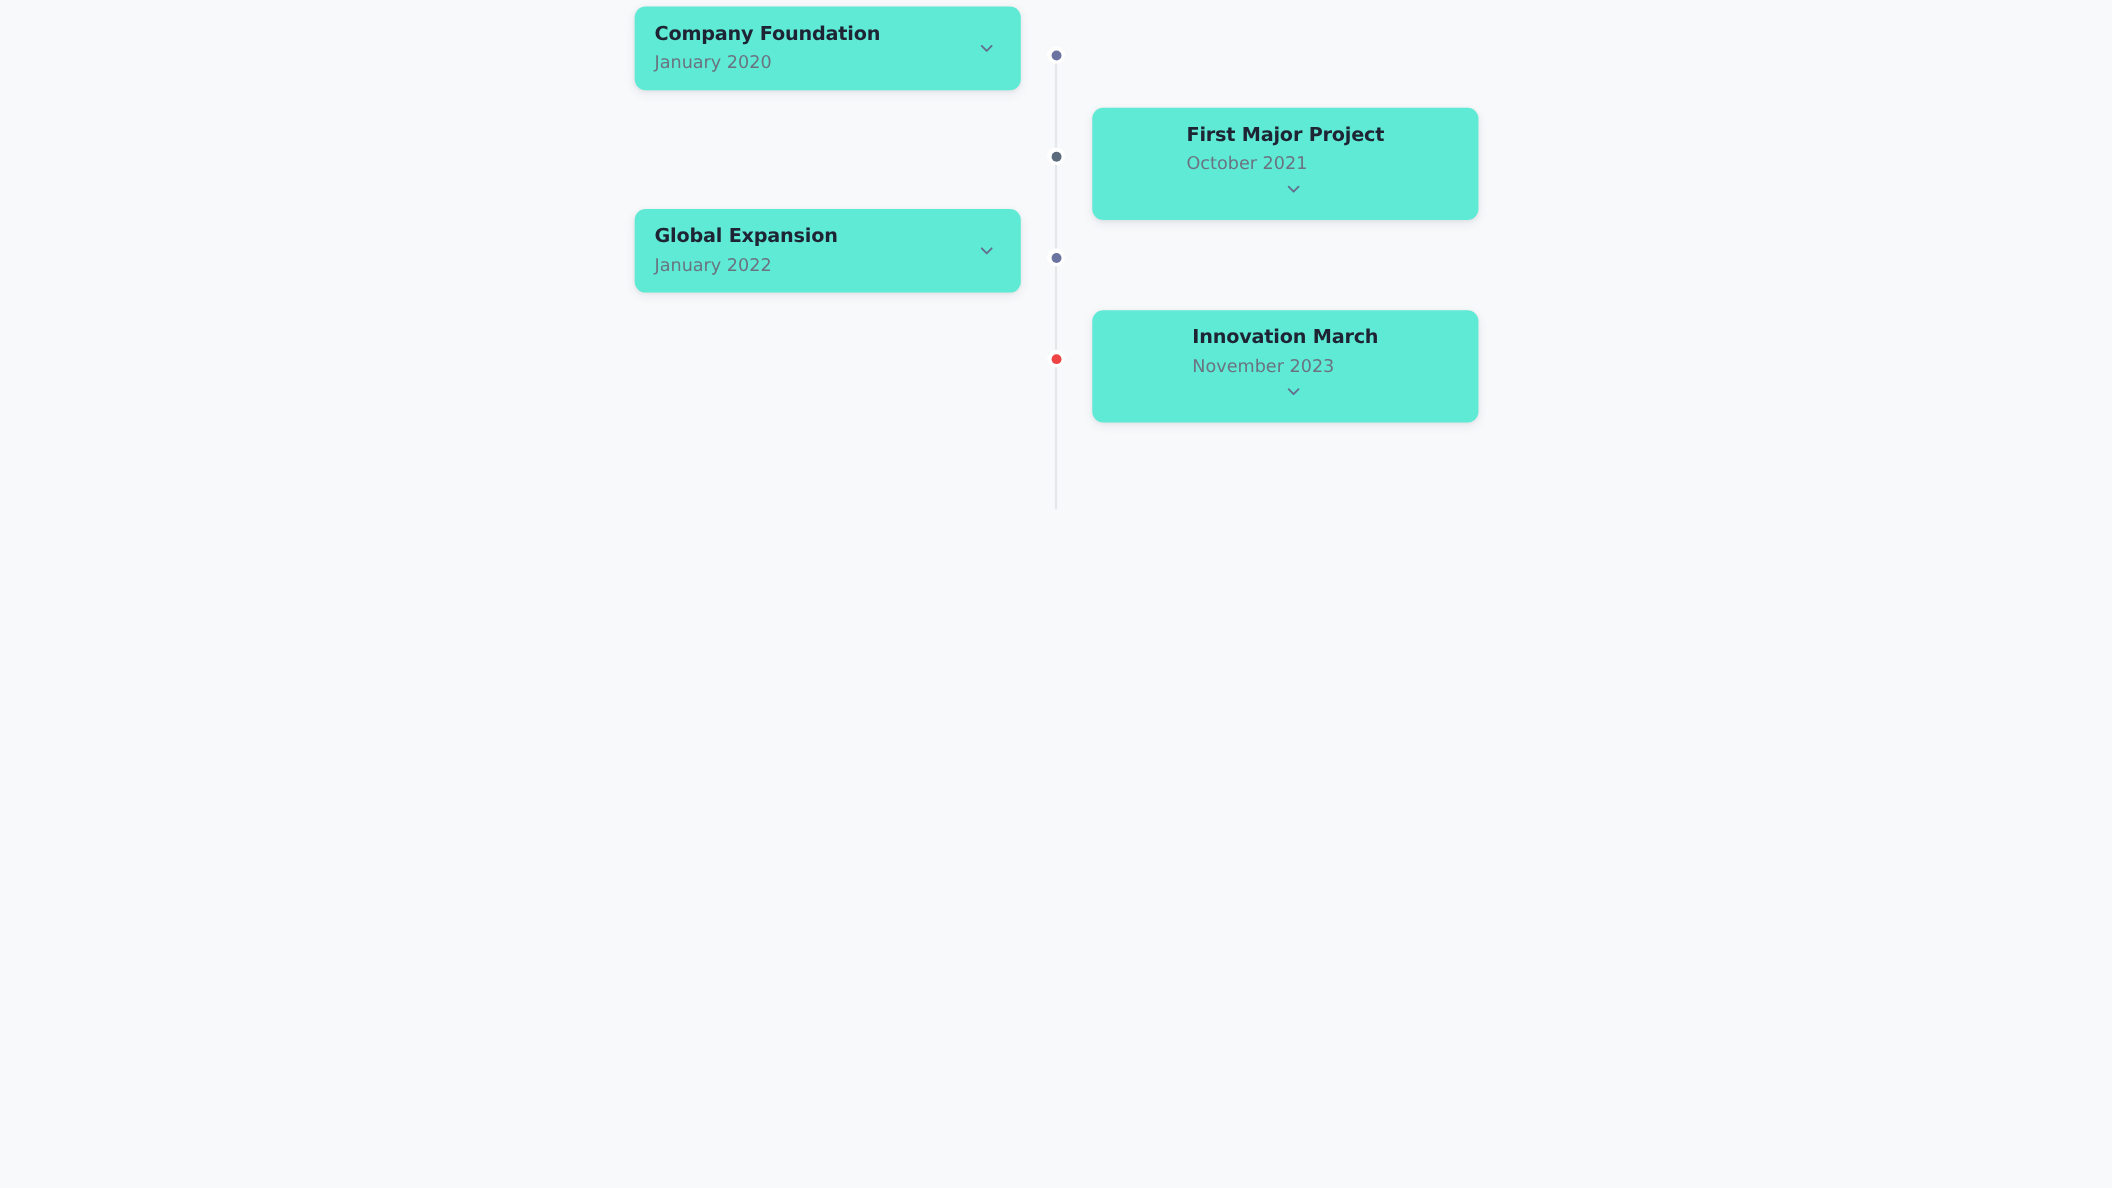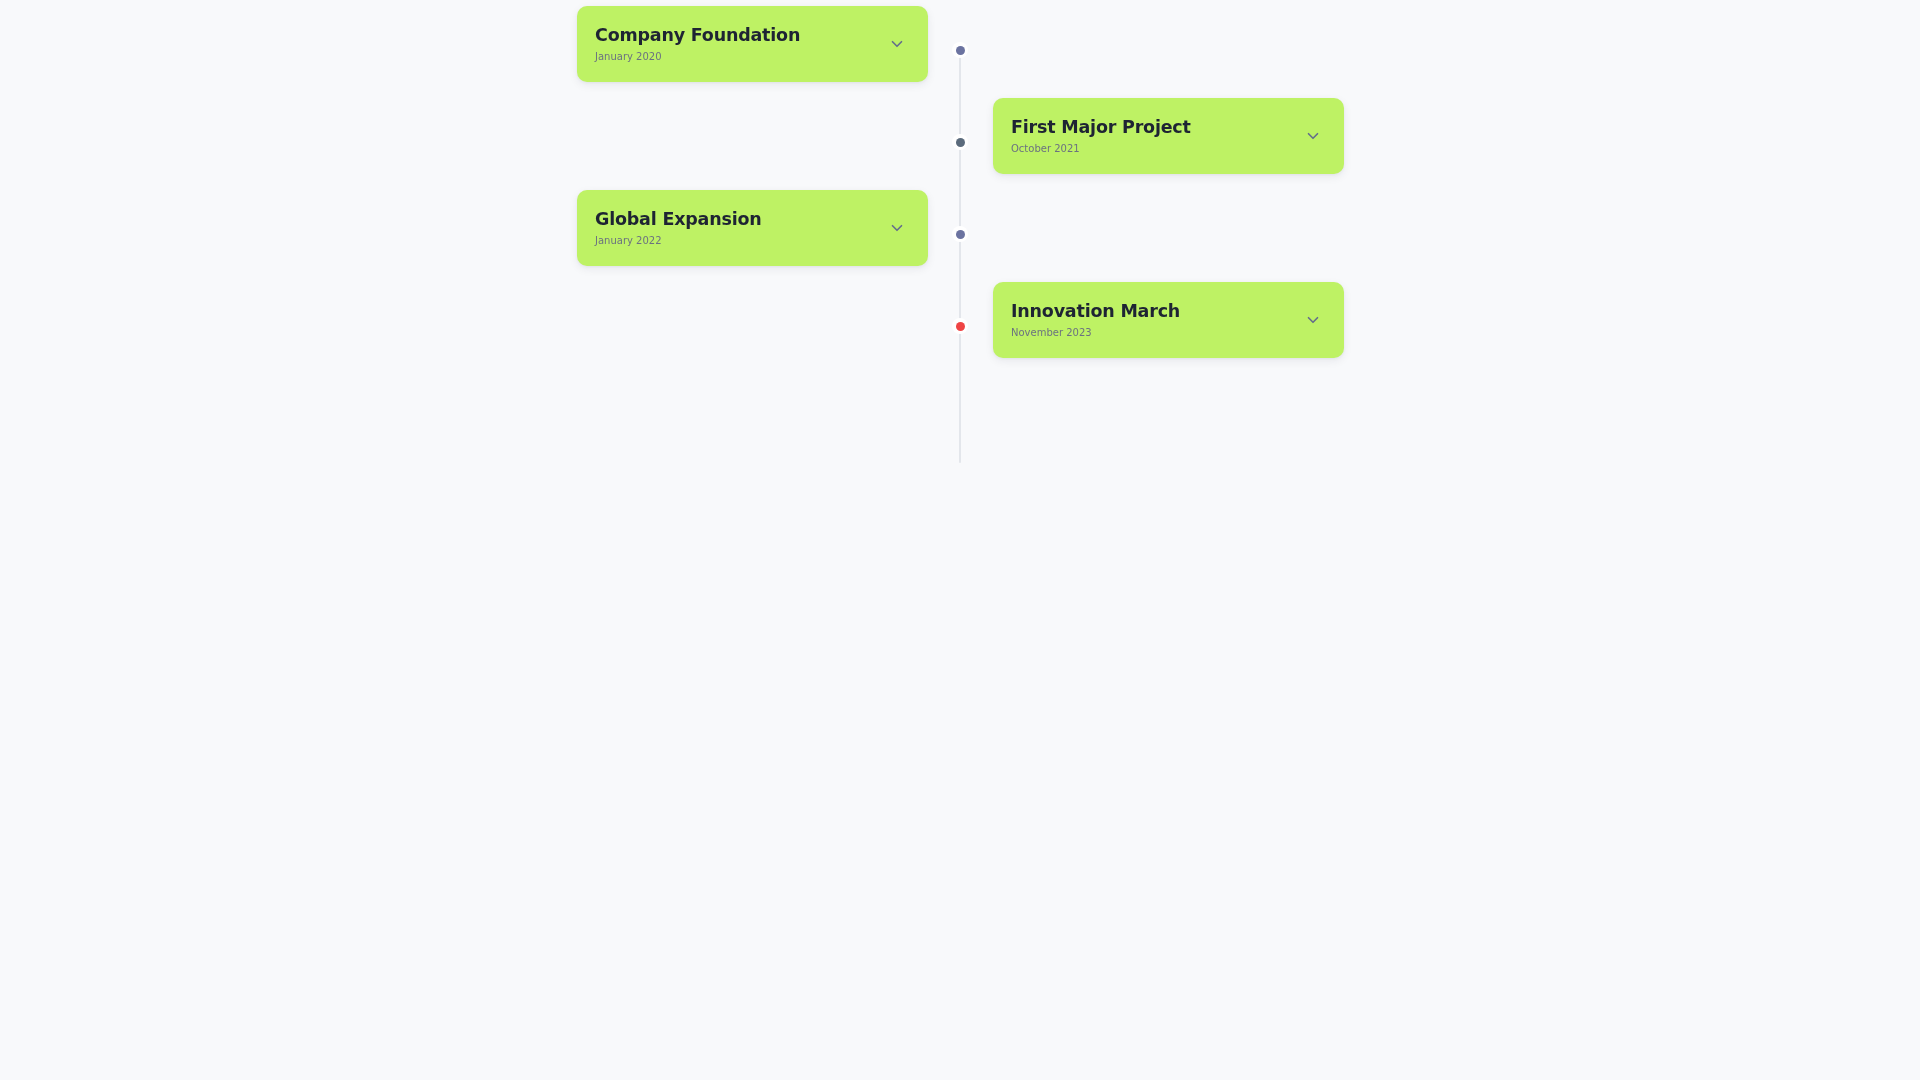--- a/index.html
+++ b/index.html
@@ -58,47 +58,47 @@
     width: 9px;
     height: 9px;
     border-radius: 50%;
   }
 
   
   .card {
     position: absolute;
     width: 351px;
     min-height: 76px;
-    background: #bef264;
+    background: #5eead4;
     border-radius: 10px;
     box-shadow: 0 3px 10px rgba(24, 32, 54, 0.07),
                 0 1px 3px rgba(24, 32, 54, 0.05);
     padding: 14px 18px 15px 18px;
     display: flex;
     align-items: center;
     justify-content: space-between;
     cursor: pointer;
   }
   .card.side-left  { left: 577px; }
-  .card.side-right { left: 993px; }
+  .card.side-right { left: 993px; flex-direction: column; }
 
   .card-text { flex: 1 1 auto; min-width: 0; }
 
   .card-title {
     font-size: 17.5px;
     font-weight: 700;
     color: #1e2433;
     letter-spacing: -0.2px;
     line-height: 1.3;
     white-space: nowrap;
   }
 
   .card-date {
     margin-top: 3px;
-    font-size: 10px;
+    font-size: 16px;
     font-weight: 400;
     color: #6b7280;
     line-height: 1.35;
     white-space: nowrap;
   }
 
   .chevron-btn {
     flex: 0 0 auto;
     width: 26px;
     height: 26px;

